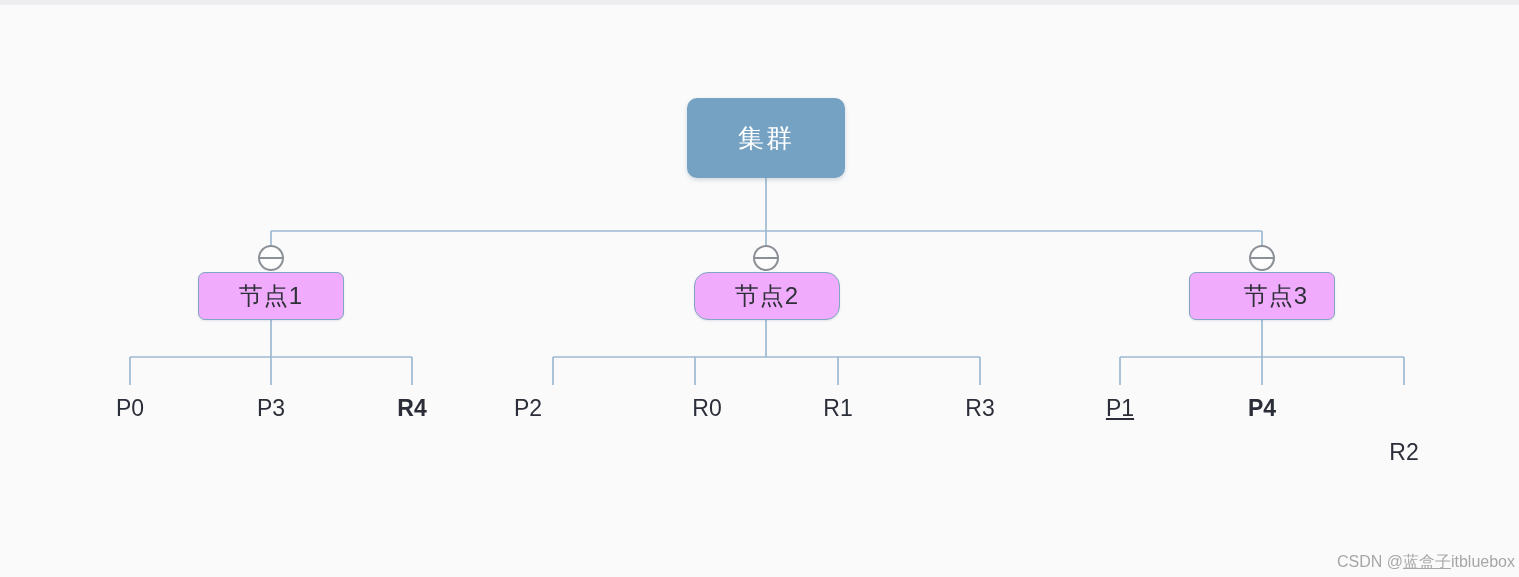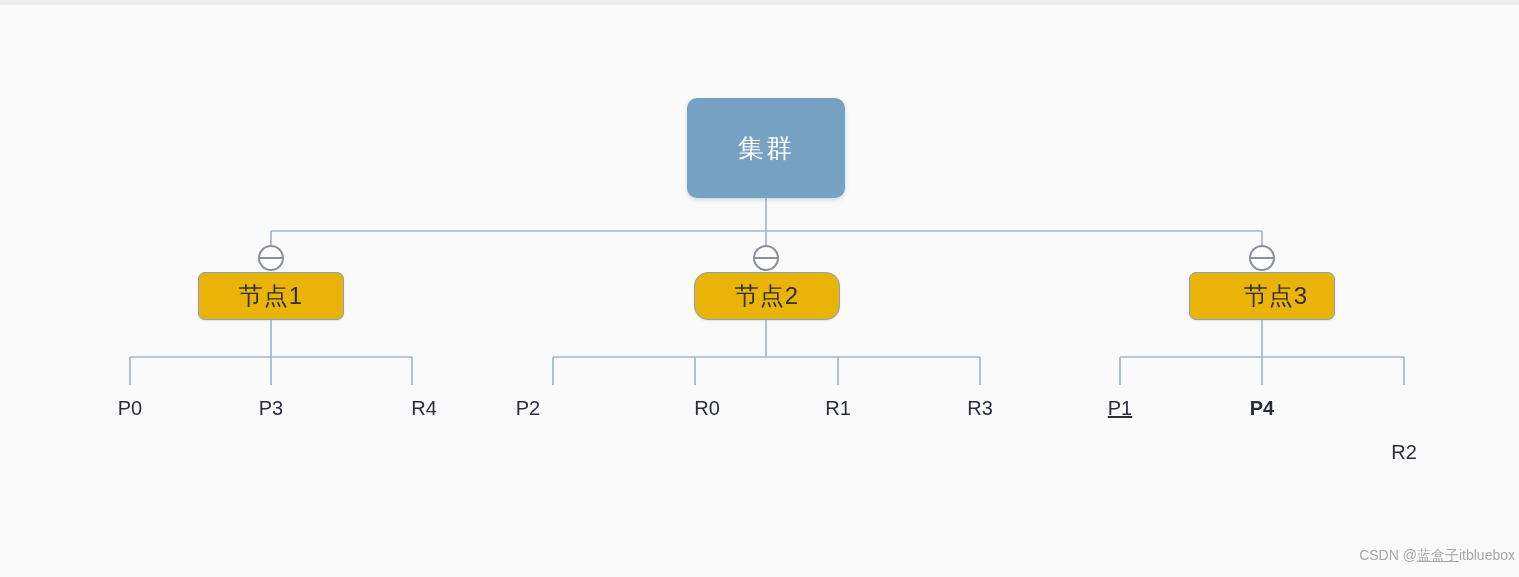--- a/index.html
+++ b/index.html
@@ -22,49 +22,49 @@
   .connector-line{
     stroke:#9db9d0;stroke-width:1.7;fill:none;
   }
   .collapse-circle{
     fill:#fdfdfd;stroke:#8b9096;stroke-width:2;
   }
   .collapse-minus{
     stroke:#8b9096;stroke-width:2;
   }
   .root-node{
-    position:absolute;left:687px;top:98px;width:158px;height:100px;
+    position:absolute;left:687px;top:98px;width:158px;height:80px;
     background:#75a1c2;border-radius:10px;
     display:flex;align-items:center;justify-content:center;
     color:#ffffff;font-size:26px;letter-spacing:2px;
     box-shadow:0 2px 4px rgba(90,120,150,.25);
     cursor:default;
   }
   .branch-node{
     position:absolute;top:272px;height:48px;width:146px;
-    background:#eab308;border:1.5px solid #7fa6c2;border-radius:7px;
+    background:#f0abfc;border:1.5px solid #7fa6c2;border-radius:7px;
     box-sizing:border-box;
     display:flex;align-items:center;justify-content:center;
     color:#2e3038;font-size:24px;letter-spacing:1px;
     box-shadow:0 1px 2px rgba(80,110,140,.15);
     cursor:default;
   }
   .branch-1{left:198px;}
   .branch-2{left:694px;border-radius:14px;}
   .branch-3{left:1189px;padding-left:28px;}
   .leaf-node{
     position:absolute;top:393px;height:30px;
     transform:translateX(-50%);
-    color:#2b2e38;font-size:20px;font-weight:500;
+    color:#2b2e38;font-size:23px;font-weight:500;
     display:flex;align-items:center;justify-content:center;
     white-space:nowrap;
   }
   .watermark{
-    position:absolute;right:4px;bottom:12px;
-    color:#a7a7a7;font-size:14px;
+    position:absolute;right:4px;bottom:4px;
+    color:#a7a7a7;font-size:16px;
     white-space:nowrap;
   }
   .watermark .wm-link{
     text-decoration:underline;color:#a7a7a7;cursor:pointer;
   }
 </style>
 </head>
 <body>
 
 <div class="top-strip"></div>
@@ -122,21 +122,21 @@
   </div>
   <div class="branch-node branch-2">
     <span>节点2</span>
   </div>
   <div class="branch-node branch-3">
     <span>节点3</span>
   </div>
 
   <div class="leaf-node" style="left:130px;">P0</div>
   <div class="leaf-node" style="left:271px;">P3</div>
-  <div class="leaf-node" style="left:424px;">R4</div>
+  <div class="leaf-node" style="left:412px;font-weight:bold;">R4</div>
 
   <div class="leaf-node" style="left:528px;">P2</div>
   <div class="leaf-node" style="left:695px;margin-left:12px;">R0</div>
   <div class="leaf-node" style="left:838px;">R1</div>
   <div class="leaf-node" style="left:980px;">R3</div>
 
   <div class="leaf-node" style="left:1120px;text-decoration:underline;">P1</div>
   <div class="leaf-node" style="left:1262px;font-weight:bold;">P4</div>
   <div class="leaf-node" style="left:1404px;margin-top:44px;">R2</div>
 

